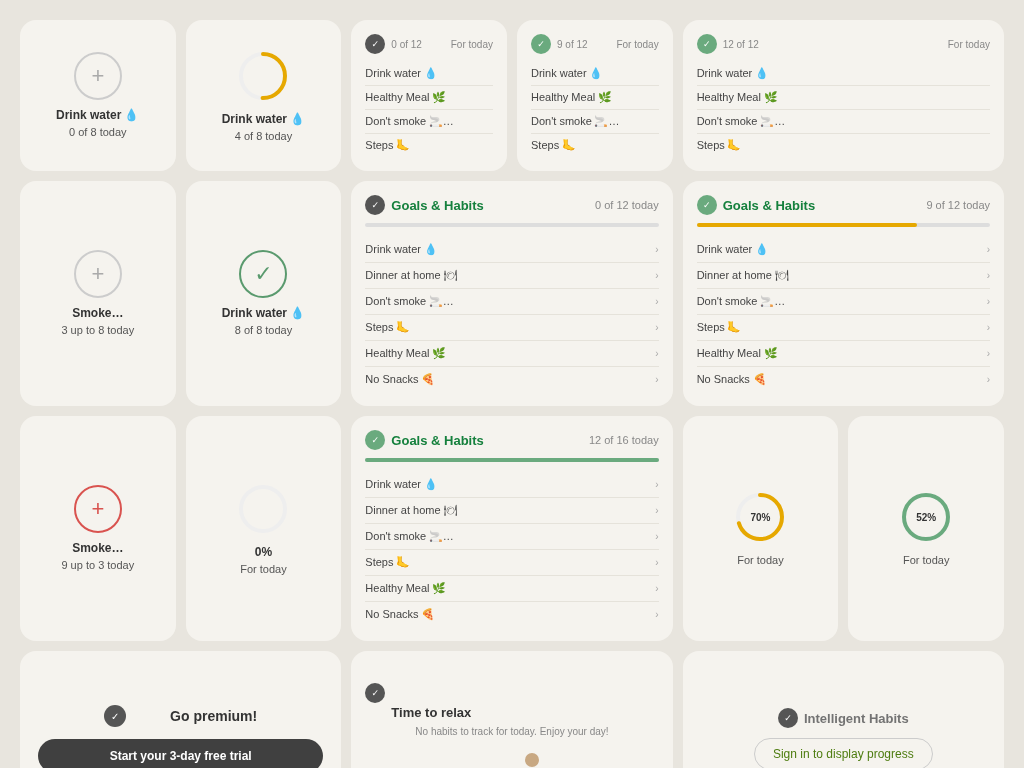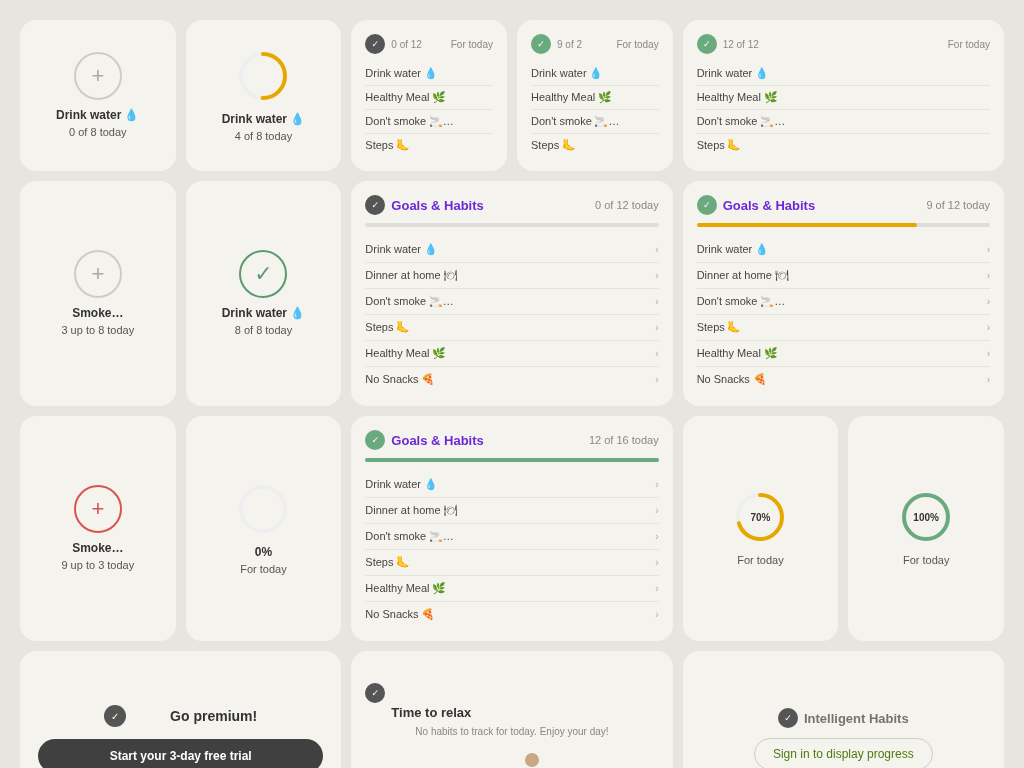--- a/index.html
+++ b/index.html
@@ -153,21 +153,21 @@
       border-radius: 50%;
       display: flex;
       align-items: center;
       justify-content: center;
       color: white;
       font-size: 9px;
     }
     .goals-header .title {
       font-size: 13px;
       font-weight: 600;
-      color: #6d28d9;
+      color: #15803d;
       flex: 1;
     }
     .goals-header .count {
       font-size: 11px;
       color: #888;
     }
     .progress-bar-wrap {
       height: 4px;
       background: #ddd;
       border-radius: 2px;
@@ -365,21 +365,21 @@
         <span>Don't smoke 🚬…</span>
       </div>
     <div class="habit-item">
         <span>Steps 🦶</span>
       </div>
   </div>
 
   <div class="habit-list-card">
     <div class="habit-list-header">
       <div class="icon" style="background:#6aaa7e;">✓</div>
-      <span class="count">9 of 2</span>
+      <span class="count">9 of 12</span>
       <span class="count" style="margin-left:auto;">For today</span>
     </div>
     <div class="habit-item">
         <span>Drink water 💧</span>
       </div>
     <div class="habit-item">
         <span>Healthy Meal 🌿</span>
       </div>
     <div class="habit-item">
         <span>Don't smoke 🚬…</span>
@@ -562,21 +562,21 @@
       <span>For today</span>
     </div>
   </div>
 
   <div class="card">
     <div class="circle-wrap">
       <svg viewBox="0 0 56 56">
         <circle cx="28" cy="28" r="22" fill="none" stroke="#eee" stroke-width="4"></circle>
         <circle cx="28" cy="28" r="22" fill="none" stroke="#6aaa7e" stroke-width="4" stroke-dasharray="138.2" stroke-dashoffset="0" stroke-linecap="round"></circle>
       </svg>
-      <div class="pct-text">100%</div>
+      <div class="pct-text">52%</div>
     </div>
     <div class="card-label">
       <span>For today</span>
     </div>
   </div>
 
   <div class="premium-card" style="grid-column:span 2;">
     <div class="header-row">
       <div class="icon">✓</div>
       <span class="title">Go premium!</span>

